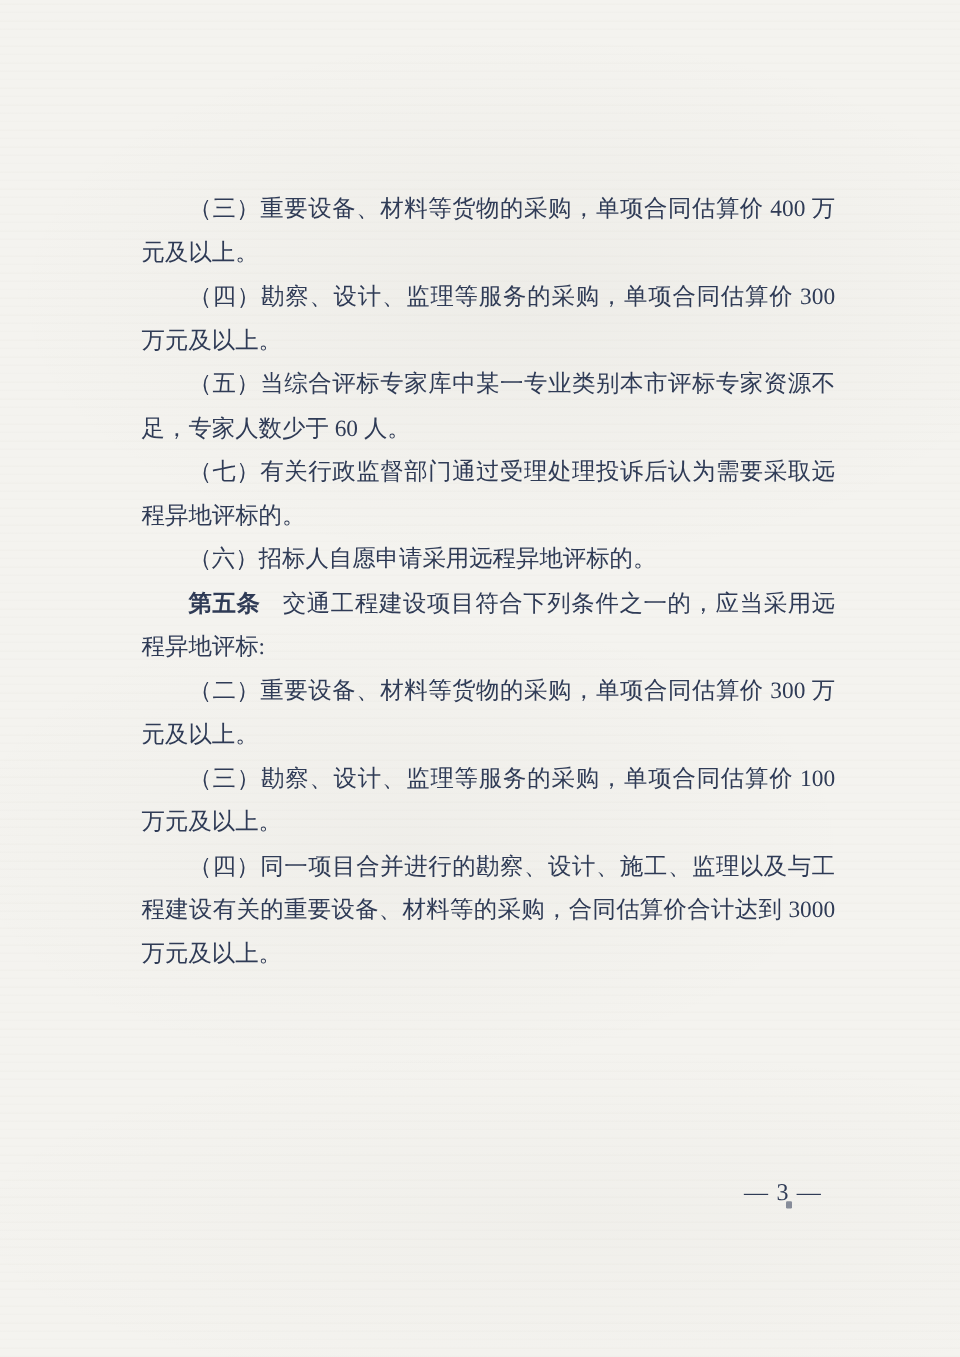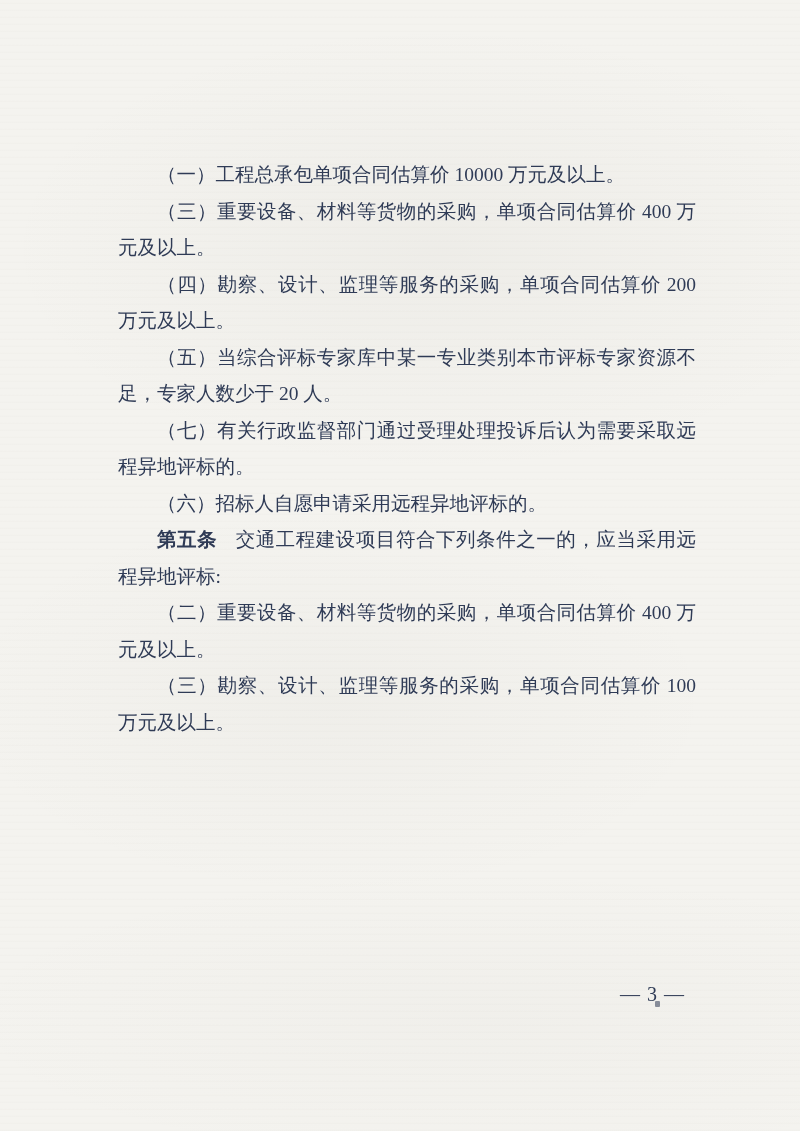--- a/index.html
+++ b/index.html
@@ -54,28 +54,28 @@
     height: 6px;
     background: rgba(47,59,86,0.55);
     border-radius: 1px;
   }
 </style>
 </head>
 <body>
 
 <div class="page">
   <div class="content">
-    <p>（一）工程总承包单项合同估算价 10000 万元及以上。</p>
     <p>（三）重要设备、材料等货物的采购，单项合同估算价 400 万元及以上。</p>
-    <p>（四）勘察、设计、监理等服务的采购，单项合同估算价 200 万元及以上。</p>
-    <p>（五）当综合评标专家库中某一专业类别本市评标专家资源不足，专家人数少于 20 人。</p>
+    <p>（四）勘察、设计、监理等服务的采购，单项合同估算价 300 万元及以上。</p>
+    <p>（五）当综合评标专家库中某一专业类别本市评标专家资源不足，专家人数少于 60 人。</p>
     <p>（七）有关行政监督部门通过受理处理投诉后认为需要采取远程异地评标的。</p>
     <p>（六）招标人自愿申请采用远程异地评标的。</p>
     <p>
       <span class="para-head">第五条</span><span>交通工程建设项目符合下列条件之一的，应当采用远程异地评标:</span>
     </p>
-    <p>（二）重要设备、材料等货物的采购，单项合同估算价 400 万元及以上。</p>
+    <p>（二）重要设备、材料等货物的采购，单项合同估算价 300 万元及以上。</p>
     <p>（三）勘察、设计、监理等服务的采购，单项合同估算价 100 万元及以上。</p>
+    <p>（四）同一项目合并进行的勘察、设计、施工、监理以及与工程建设有关的重要设备、材料等的采购，合同估算价合计达到 3000 万元及以上。</p>
   </div>
 
   <div class="page-number">— 3 —</div>
   <div class="scan-artifact"></div>
 </div>
 
 </body></html>

